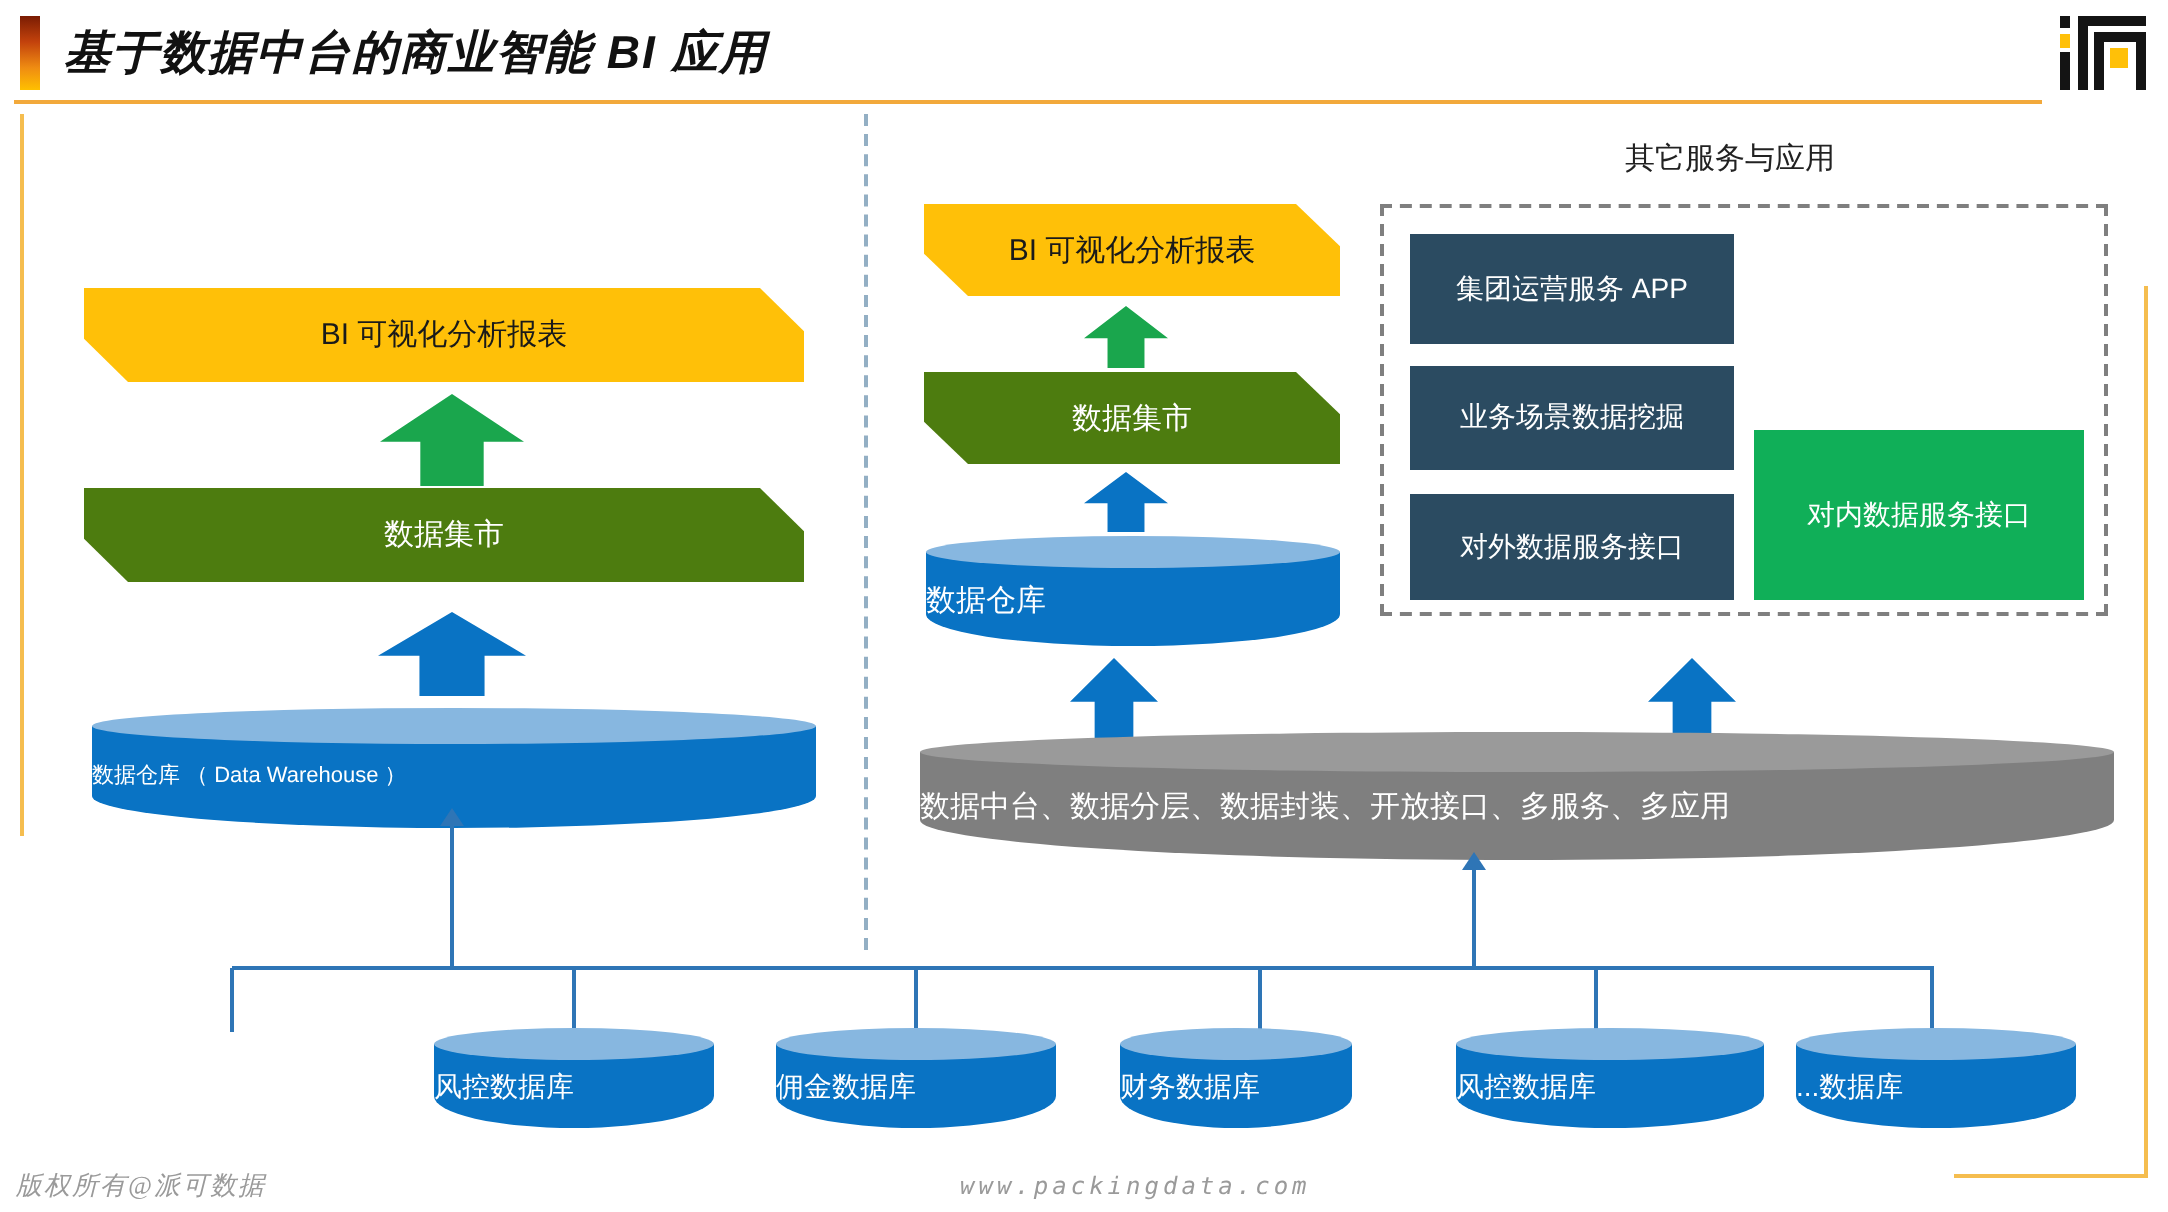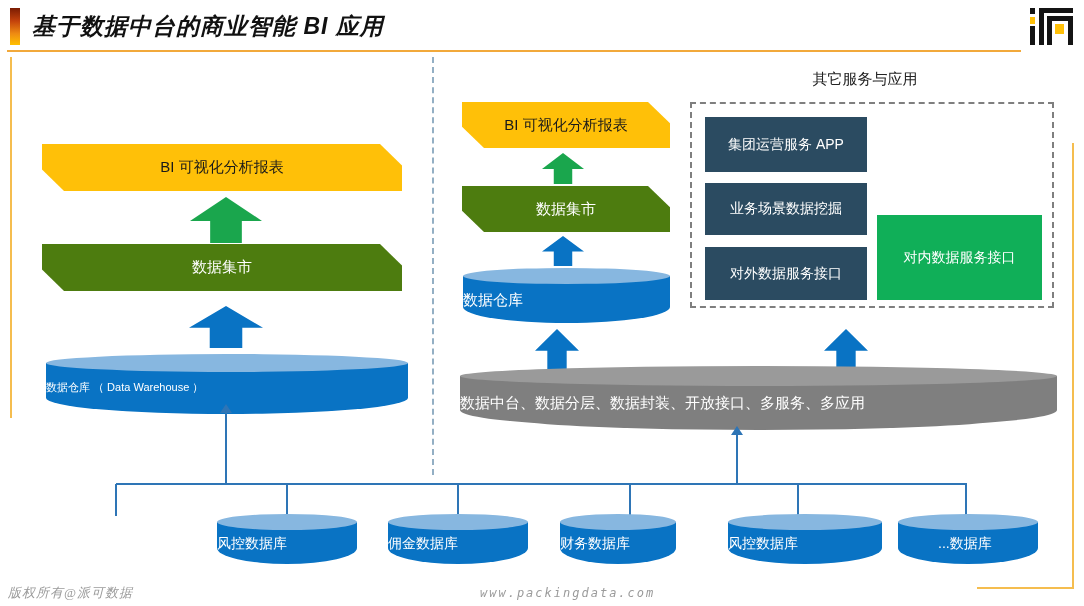--- a/index.html
+++ b/index.html
@@ -167,19 +167,19 @@
     <div class="cyl-label" style="top:21px;font-size:14px;">财务数据库</div>
   </div>
   <div class="cyl blue" style="left:728px;top:514px;width:154px;height:50px;">
     <div class="cyl-body" style="top:8px;"></div>
     <div class="cyl-top" style="height:16px;"></div>
     <div class="cyl-label" style="top:21px;font-size:14px;">风控数据库</div>
   </div>
   <div class="cyl blue" style="left:898px;top:514px;width:140px;height:50px;">
     <div class="cyl-body" style="top:8px;"></div>
     <div class="cyl-top" style="height:16px;"></div>
-    <div class="cyl-label" style="top:21px;font-size:14px;padding-left:40px;">...数据库</div>
+    <div class="cyl-label" style="top:21px;font-size:14px;">...数据库</div>
   </div>
 
   <div class="copyright">版权所有@派可数据</div>
   <div class="website">www.packingdata.com</div>
 
 </div>
 
 </body></html>

